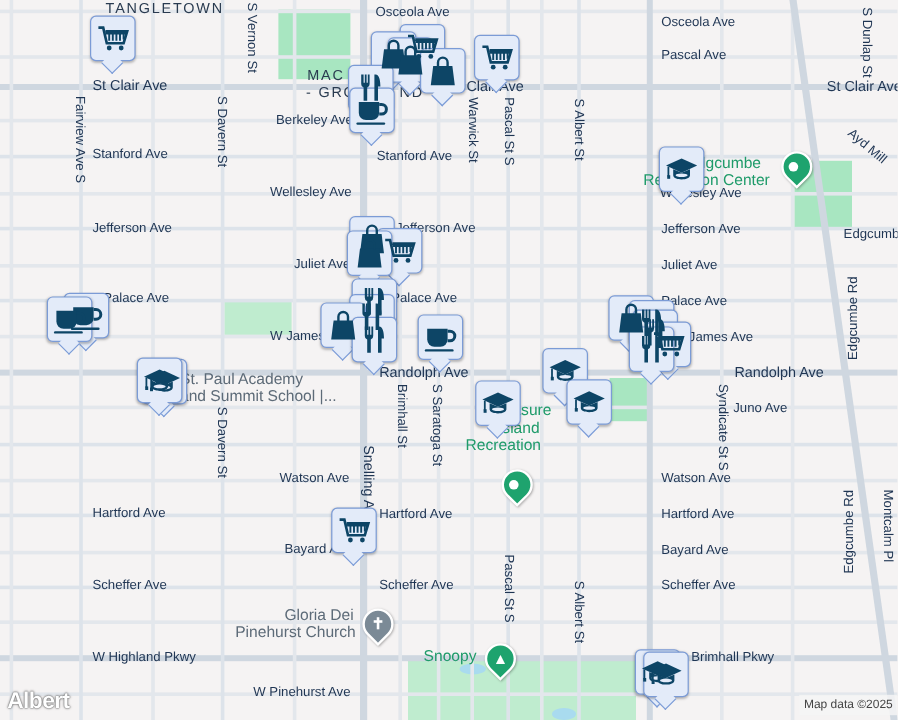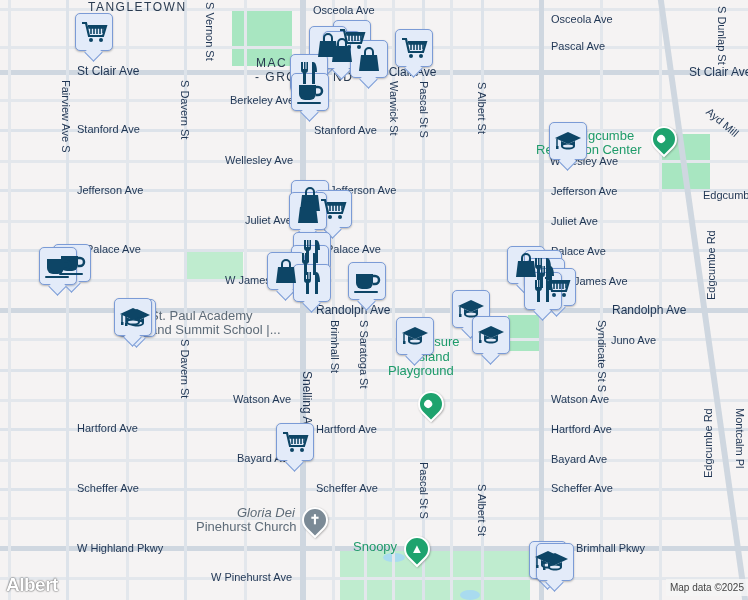--- a/index.html
+++ b/index.html
@@ -143,22 +143,22 @@
   <div class="lbl v" style="left:706px;top:233px;transform:rotate(-90deg);transform-origin:left top;top:300px;">Edgcumbe Rd</div>
   <div class="lbl v" style="left:703px;top:478px;transform:rotate(-90deg);transform-origin:left top;">Edgcumbe Rd</div>
   <div class="lbl v" style="left:745px;top:408px;">Montcalm Pl</div>
 
   <div class="lbl poi-gray" style="left:150px;top:309px;">St. Paul Academy</div>
   <div class="lbl poi-gray" style="left:150px;top:323px;">and Summit School |...</div>
   <div class="lbl poi-green" style="left:572px;top:129px;">Edgcumbe</div>
   <div class="lbl poi-green" style="left:536px;top:143px;">Recreation Center</div>
   <div class="lbl poi-green" style="left:408px;top:335px;">Treasure</div>
   <div class="lbl poi-green" style="left:415px;top:350px;">Island</div>
-  <div class="lbl poi-green" style="left:388px;top:364px;">Playground</div>
-  <div class="lbl poi-gray" style="left:237px;top:506px;font-style:italic;">Gloria Dei</div>
+  <div class="lbl poi-green" style="left:388px;top:364px;">Recreation</div>
+  <div class="lbl poi-gray" style="left:237px;top:506px;">Gloria Dei</div>
   <div class="lbl poi-gray" style="left:196px;top:520px;">Pinehurst Church</div>
   <div class="lbl poi-green" style="left:353px;top:540px;">Snoopy</div>
 
   <div class="pin green" style="left:651px;top:126px;">
       <div class="inner"></div>
     </div>
   <div class="pin green" style="left:418px;top:391px;">
       <div class="inner"></div>
     </div>
   <div class="pin gray" style="left:302px;top:507px;">

